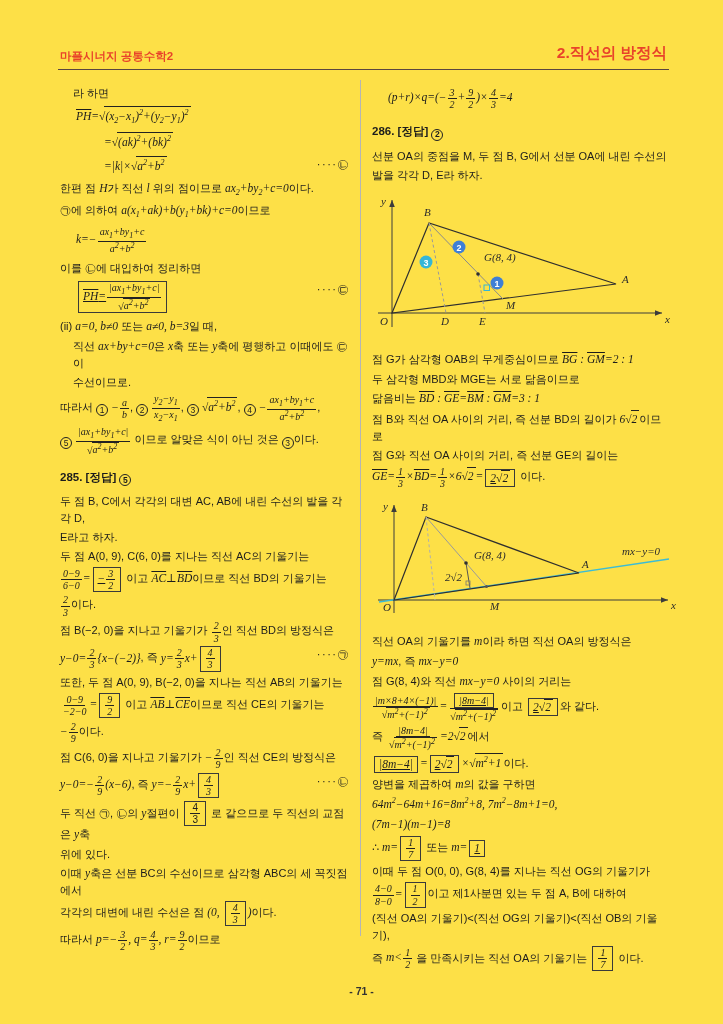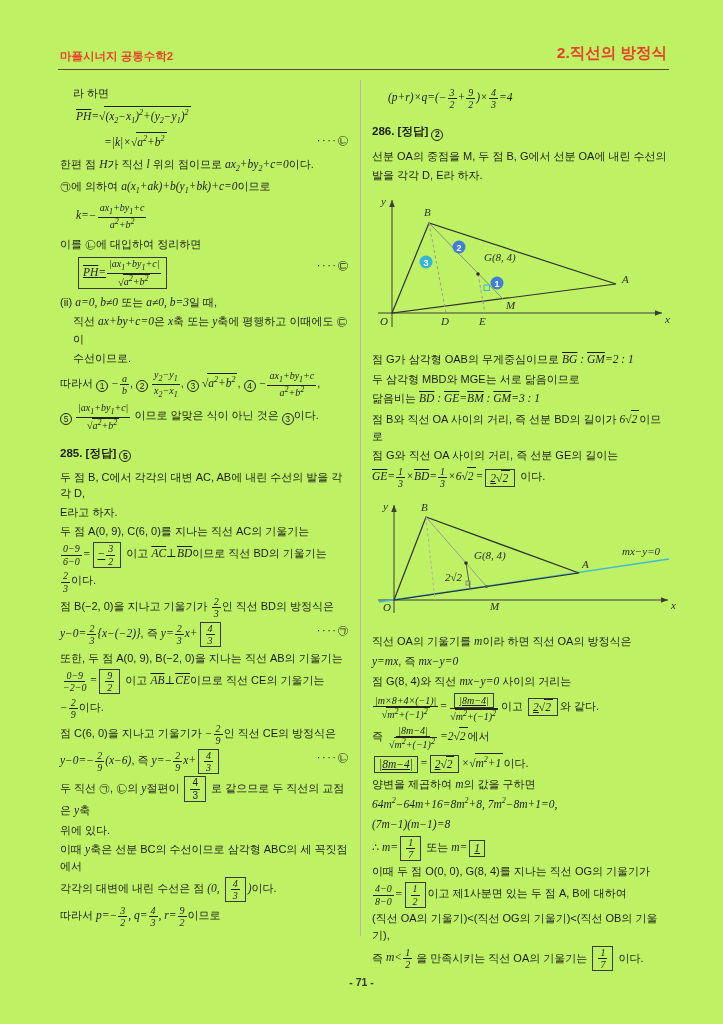--- a/index.html
+++ b/index.html
@@ -1,17 +1,17 @@
 <!DOCTYPE html>
 <html><head>
 <meta charset="utf-8">
 <style>
   * { box-sizing: border-box; margin: 0; padding: 0; }
   body { margin: 0; background: #ffffff; }
-  .page { position: relative; width: 723px; height: 1024px; background: #bef264;
+  .page { position: relative; width: 723px; height: 1024px; background: #fde047;
           font-family: "Liberation Sans", "DejaVu Sans", sans-serif; font-size: 11px;
           color: #1c1c1c; overflow: hidden; }
   .hdr { position: absolute; left: 60px; right: 56px; top: 38px; height: 26px;
          display: flex; justify-content: space-between; align-items: flex-end; }
   .hdr-left  { color: #e8432a; font-weight: bold; font-size: 11.5px; }
   .hdr-right { color: #e8432a; font-weight: bold; font-size: 15.5px; margin-left: 32px; }
   .rule { position: absolute; left: 58px; right: 54px; top: 69px; border-top: 1.6px solid #5a463f; }
   .divider { position: absolute; left: 360px; top: 80px; height: 856px; width: 1px; background: #b5b5b5; }
   .cols { position: absolute; left: 60px; top: 82px; width: 608px; display: flex; }
   .col-left  { width: 290px; margin-right: 22px; }
@@ -36,40 +36,41 @@
   .cn { display: inline-flex; align-items: center; justify-content: center; width: 12px; height: 12px;
         border: 1px solid #222; border-radius: 50%; font-size: 8.5px; font-style: normal;
         font-family: "Liberation Sans", sans-serif; vertical-align: -2px; }
   .fig { margin: 8px 0; }
   .fig svg { display: block; }
   .svgt text { font-family: "Liberation Serif", "DejaVu Serif", serif; font-style: italic;
                font-size: 11px; fill: #2b2b2b; }
   .cnum { font-family: "Liberation Sans", sans-serif; font-size: 9px; font-weight: bold;
           fill: #ffffff; text-anchor: middle; font-style: normal; }
   .gray { fill: #8a8a8a; }
-  .ftr { position: absolute; left: 0; bottom: 36px; width: 723px; text-align: center;
+  .ftr { position: absolute; left: 0; bottom: 27px; width: 723px; text-align: center;
          font-size: 10.5px; font-weight: bold; color: #333; }
 </style>
 </head>
 <body>
 
 <div class="page">
 
   <header class="hdr">
     <span class="hdr-left">마플시너지 공통수학2</span>
     <span class="hdr-right">2.직선의 방정식</span>
   </header>
   <div class="rule"></div>
   <div class="divider"></div>
 
   <main class="cols">
 
     <section class="col col-left">
         <div class="ln i">라 하면</div>
         <div class="ln d"><span class="m"><span class="ov">PH</span>=<span class="sq">√</span><span class="vi">(x<sub>2</sub>−x<sub>1</sub>)<sup>2</sup>+(y<sub>2</sub>−y<sub>1</sub>)<sup>2</sup></span></span></div>
+        <div class="ln d2"><span class="m">=<span class="sq">√</span><span class="vi">(ak)<sup>2</sup>+(bk)<sup>2</sup></span></span></div>
         <div class="ln d2"><span class="m">=|k|×<span class="sq">√</span><span class="vi">a<sup>2</sup>+b<sup>2</sup></span></span><span class="dots">····㉡</span></div>
         <div class="ln ">한편 점 <span class="m">H</span>가 직선 <span class="m">l</span> 위의 점이므로 <span class="m">ax<sub>2</sub>+by<sub>2</sub>+c=0</span>이다.</div>
         <div class="ln ">㉠에 의하여 <span class="m">a(x<sub>1</sub>+ak)+b(y<sub>1</sub>+bk)+c=0</span>이므로</div>
         <div class="ln d"><span class="m">k=−<span class="fr">
               <span class="nu">ax<sub>1</sub>+by<sub>1</sub>+c</span>
               <span class="de">a<sup>2</sup>+b<sup>2</sup></span>
             </span></span></div>
         <div class="ln ">이를 ㉡에 대입하여 정리하면</div>
         <div class="ln d"><span class="bx"><span class="m"><span class="ov">PH</span>=<span class="fr">
                 <span class="nu">|ax<sub>1</sub>+by<sub>1</sub>+c|</span>

